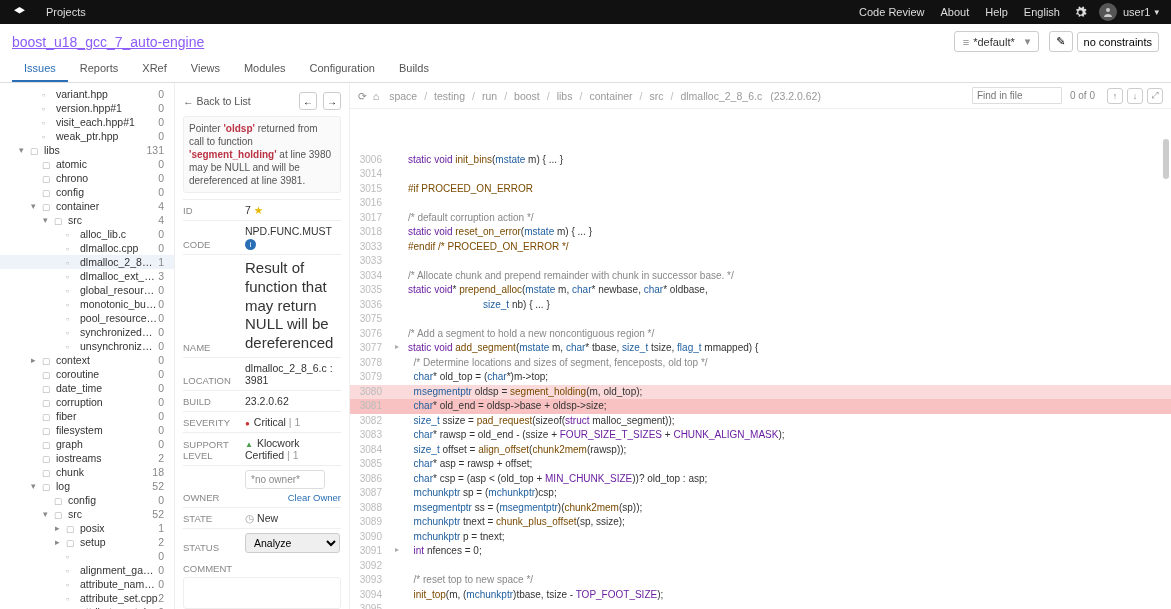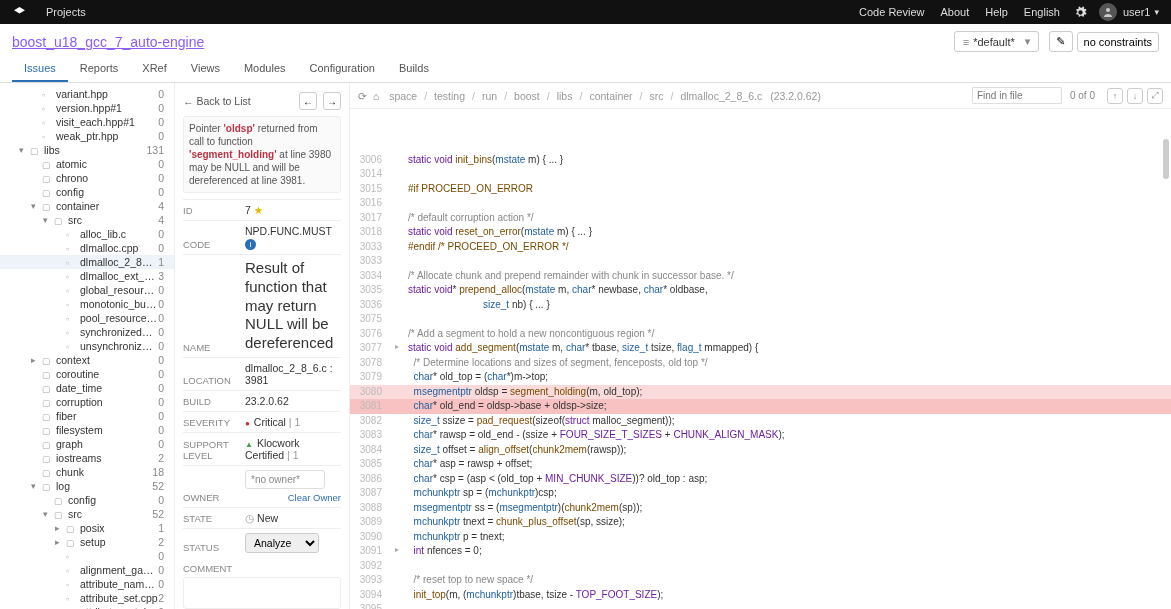--- a/index.html
+++ b/index.html
@@ -47,21 +47,21 @@
 .pointer-box { background:#fafafa; border:1px solid #eee; padding:5px; font-size:10px; color:#555; border-radius:3px; margin-bottom:6px; line-height:1.3;}
 .pointer-box b { color:#b34; }
 .kv { display:flex; border-top:1px solid #eee; padding:4px 0; align-items:flex-end;}
 .kv:first-of-type{border-top:none;}
 .kv .k { width:62px; font-size:9.5px; color:#888; text-transform:uppercase; padding-top:1px;}
 .kv .v { flex:1; font-size:10.5px; color:#333; }
 .sev-crit::before { content:"●"; color:#c33; margin-right:4px; font-size:8px;}
 .support-badge::before { content:"▲"; color:#4a9e4a; font-size:8px; margin-right:4px;}
 .owner-box { border:1px solid #ddd; border-radius:3px; padding:3px 5px; font-size:10px; color:#888; display:inline-block; min-width:80px;}
 .clear-owner { color:#2a6fb5; font-size:9.5px; float:right; margin-top:3px; cursor:pointer;}
-.status-select { border:1px solid #ccc; border-radius:3px; padding:2px 4px; width:74px; font-size:10.5px;}
+.status-select { border:1px solid #ccc; border-radius:3px; padding:2px 4px; width:95px; font-size:10.5px;}
 .comment-area { border:1px solid #eee; width:100%; height:32px; border-radius:3px; margin-top:3px; resize:none;}
 .last-update-row { display:flex; justify-content:space-between; padding:6px 0; color:#888; font-size:9.5px; text-transform:uppercase;}
 .last-update-row .v{ text-transform:none; color:#555;}
 .action-row { display:flex; justify-content:space-between; margin-top:4px;}
 .btn-primary { background:#1d4ed8; color:#fff; border:none; border-radius:3px; padding:4px 8px; font-size:10.5px; cursor:pointer;}
 .btn-muted { background:#0f172a; color:#aaa; border:none; border-radius:3px; padding:4px 6px; font-size:10.5px; cursor:default;}
 
 
 .code { flex:1; display:flex; flex-direction:column; }
 .code-header { display:flex; align-items:center; padding:4px 8px; border-bottom:1px solid #eee; font-size:10.5px; color:#888;}

